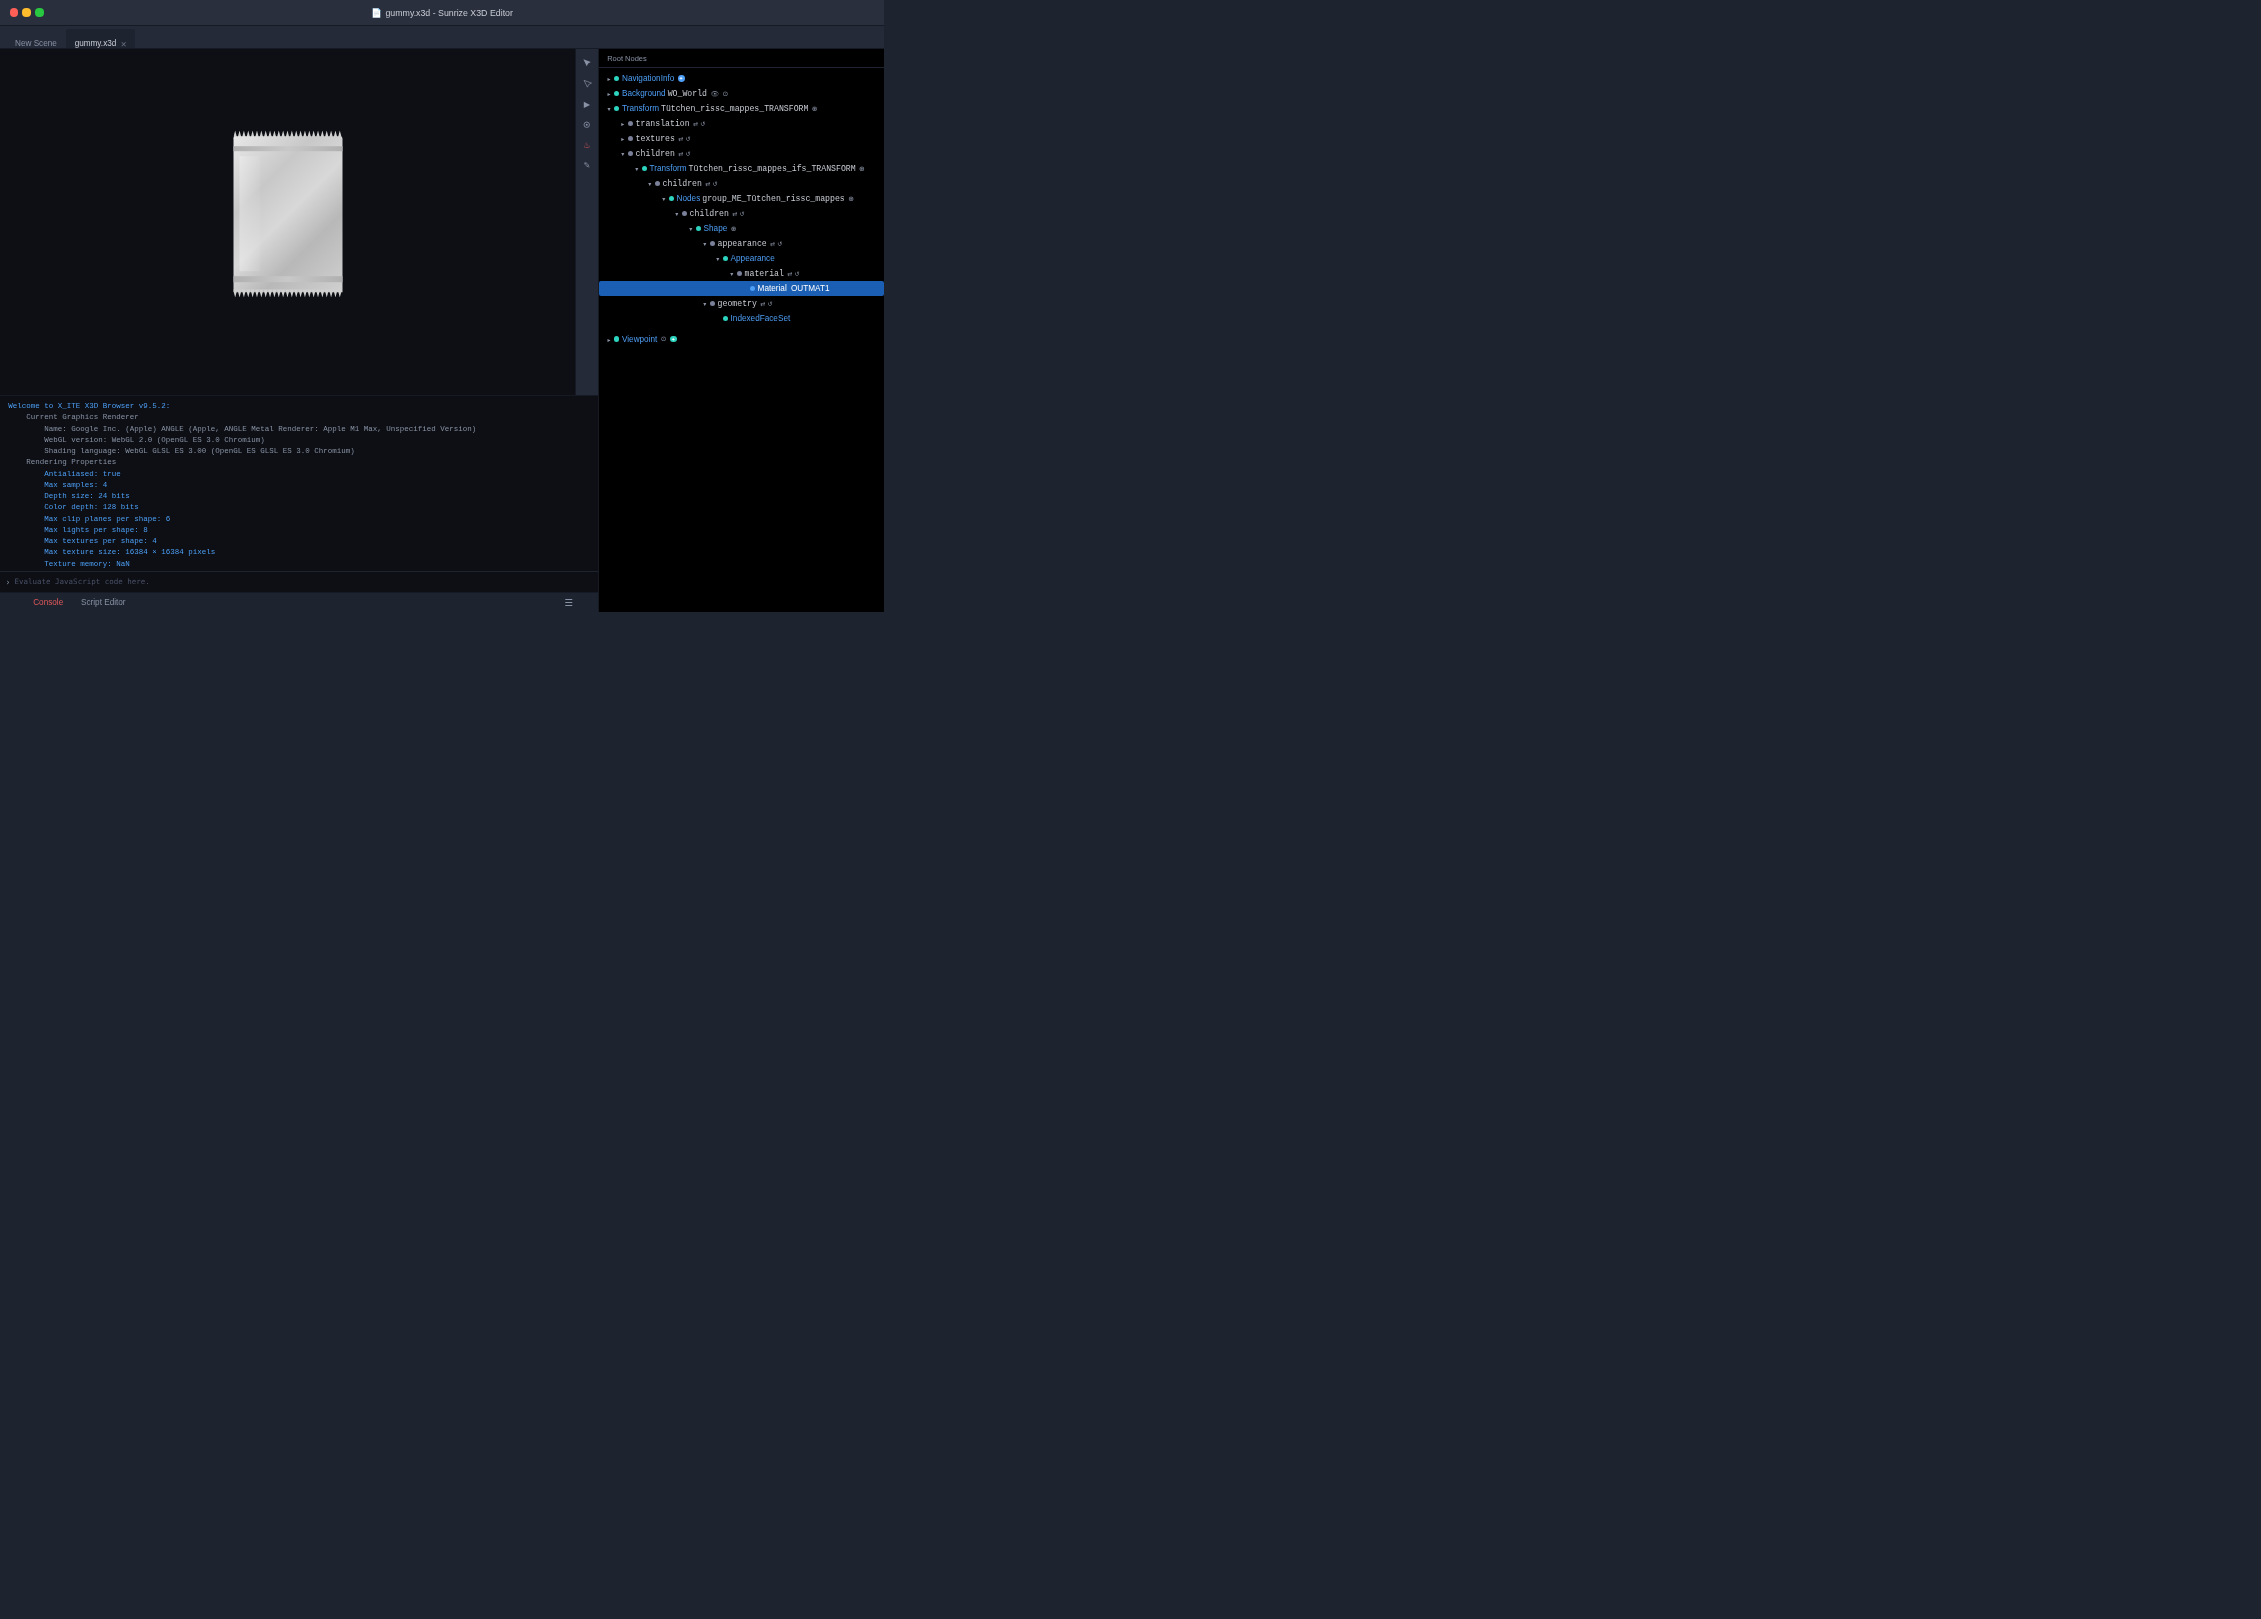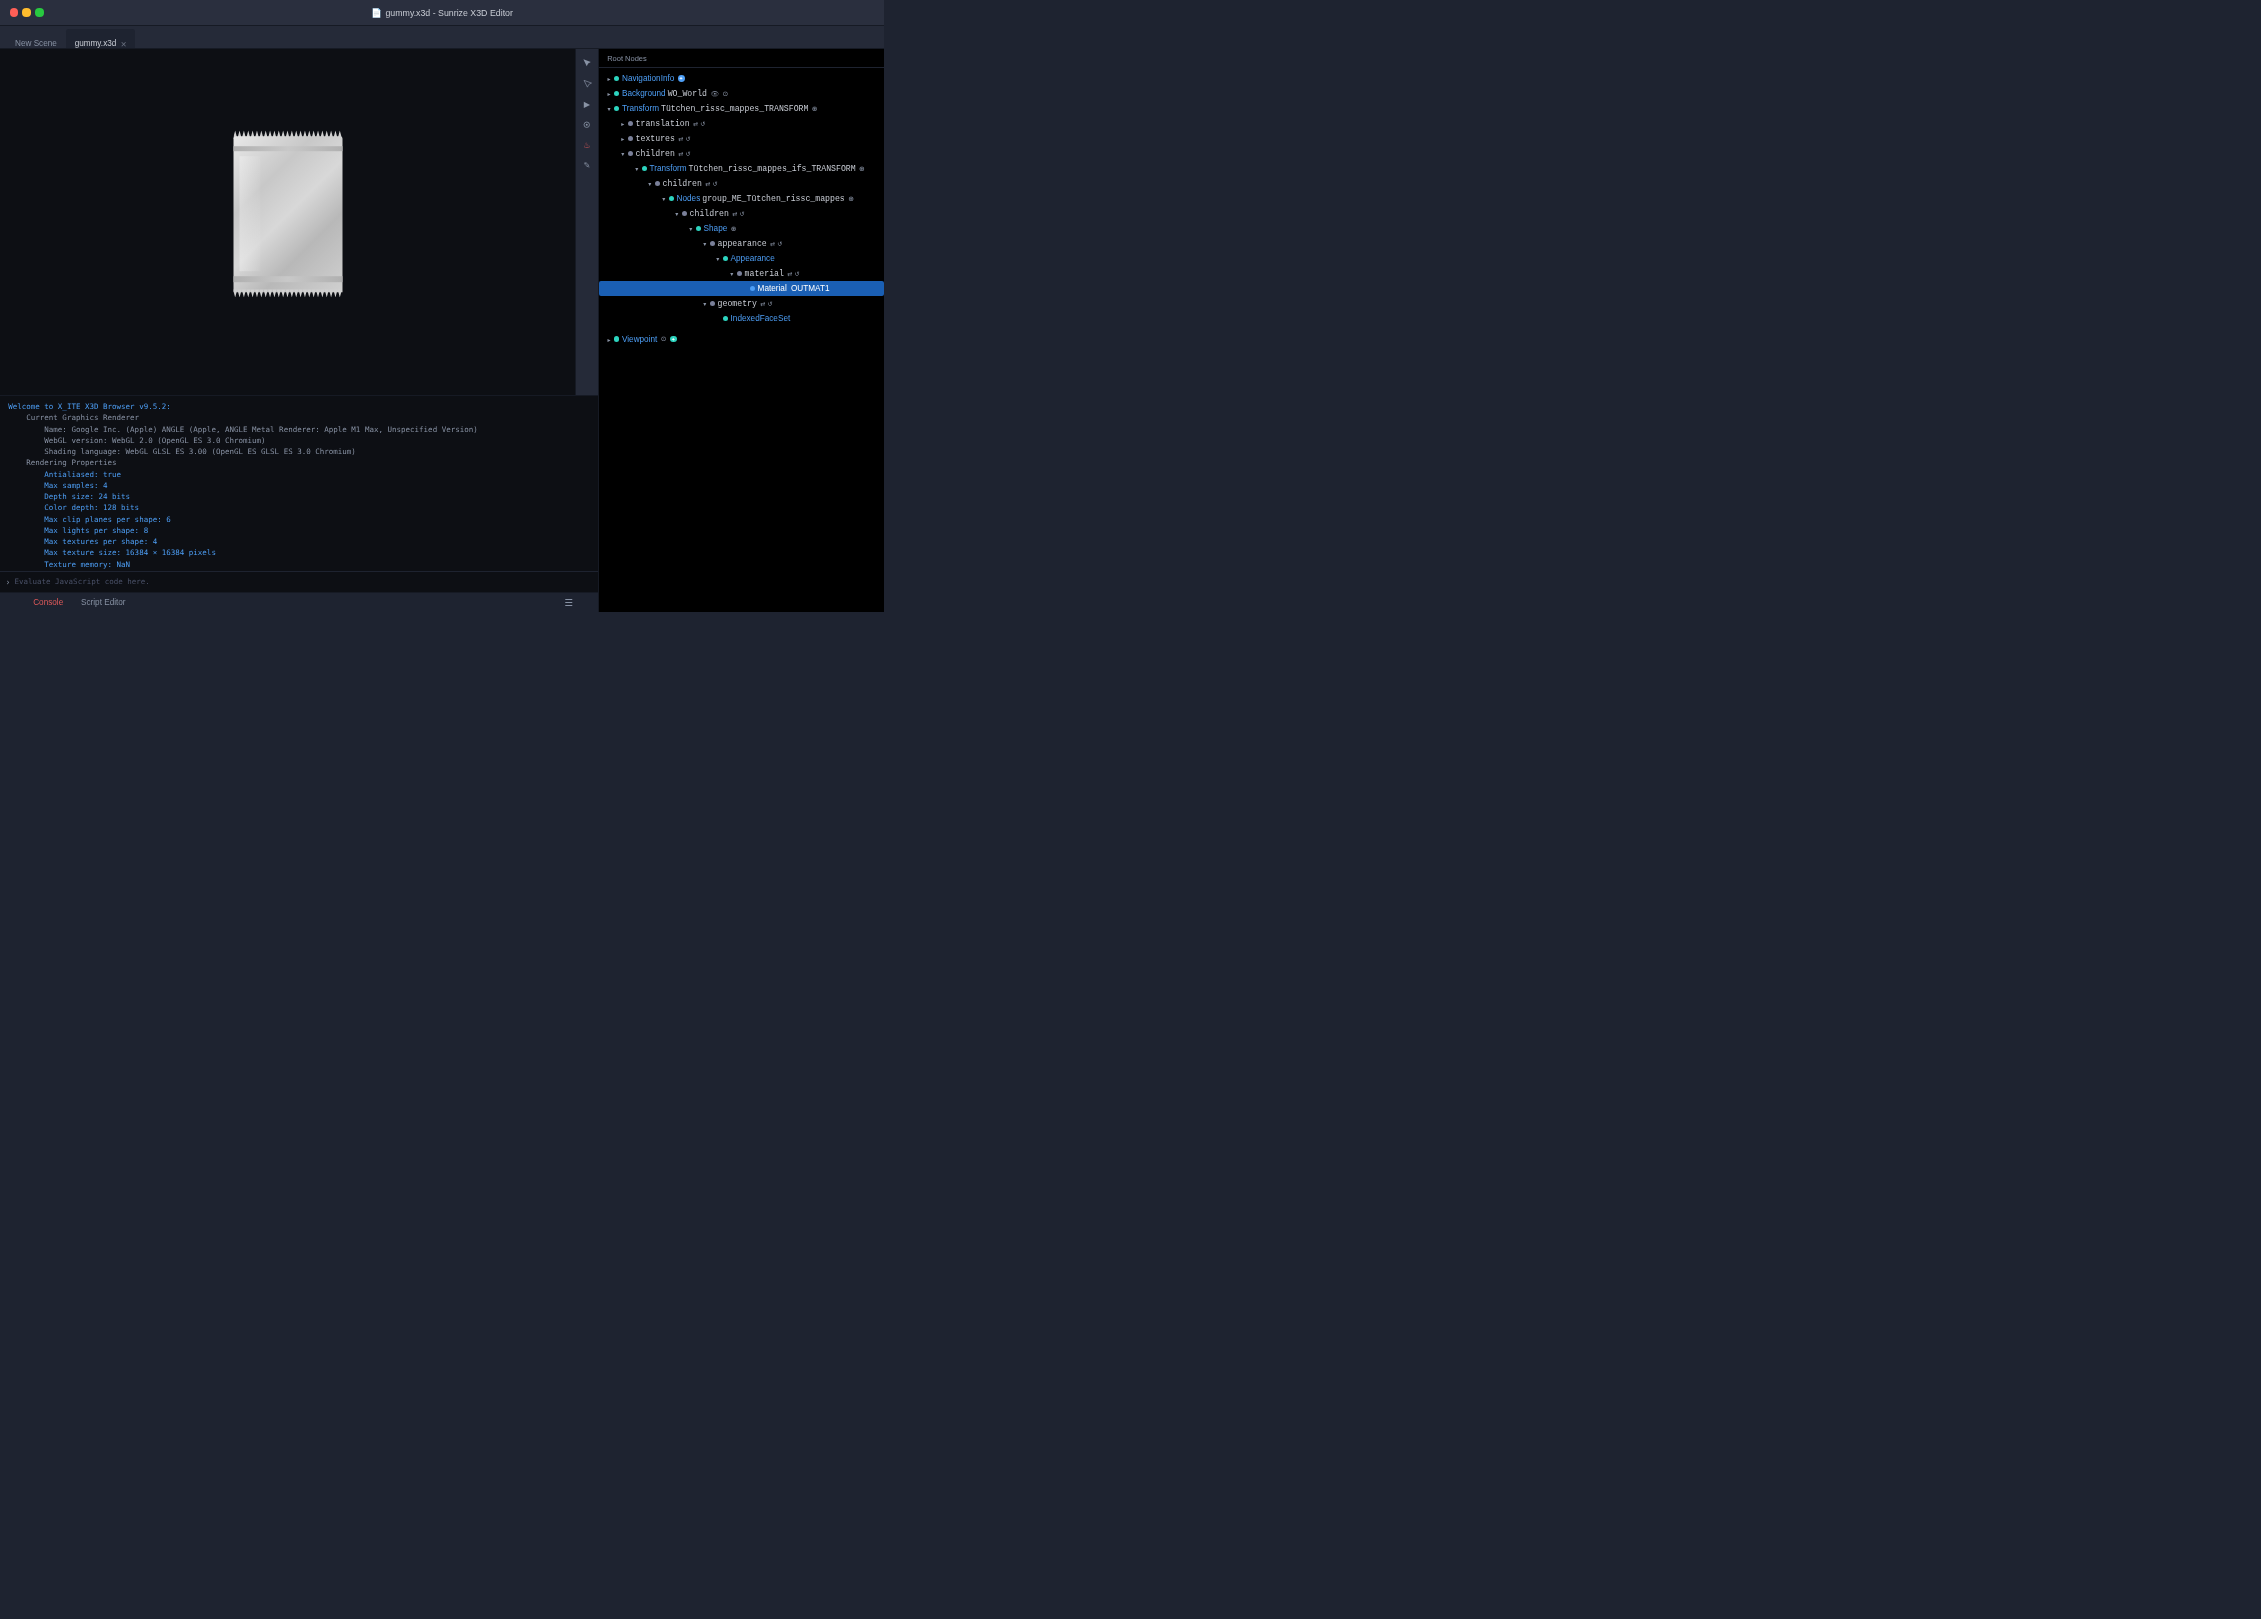--- a/index.html
+++ b/index.html
@@ -216,21 +216,21 @@
       overflow: hidden;
     }
     .console-content {
       flex: 1;
       overflow-y: auto;
       padding: 5.4px 8.2px;
       font-family: 'SF Mono', 'Menlo', monospace;
       font-size: 7.5px;
       line-height: 1.5;
     }
-    .console-line { white-space: pre; }
+    .console-line { white-space: pre; font-family: Liberation Mono, monospace; }
     .console-blue { color: #4d9ef5; }
     .console-normal { color: #8892a4; }
     .console-input-area {
       height: 20.4px;
       border-top: 0.7px solid #1e2330;
       display: flex;
       align-items: center;
       padding: 0 5.4px;
       background: #0d0f14;
     }

